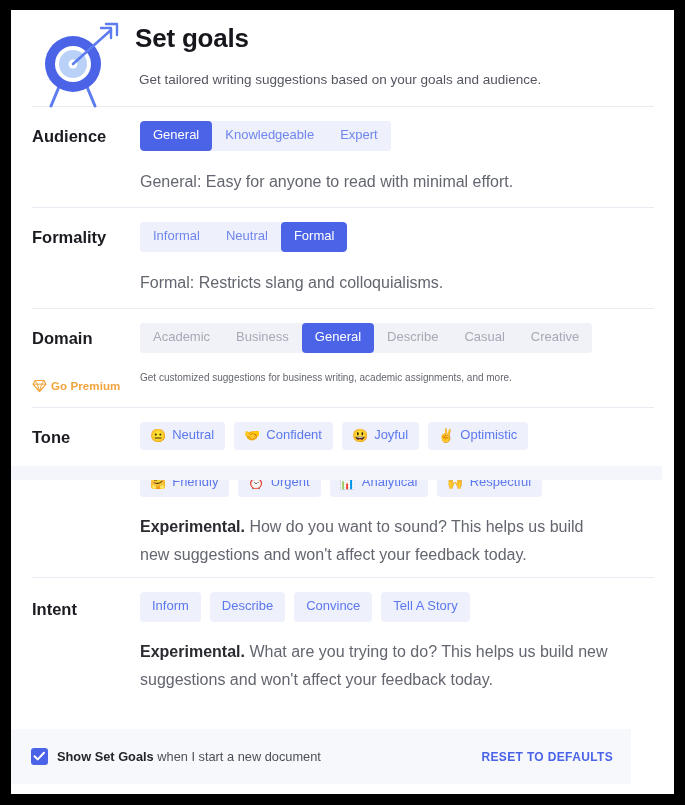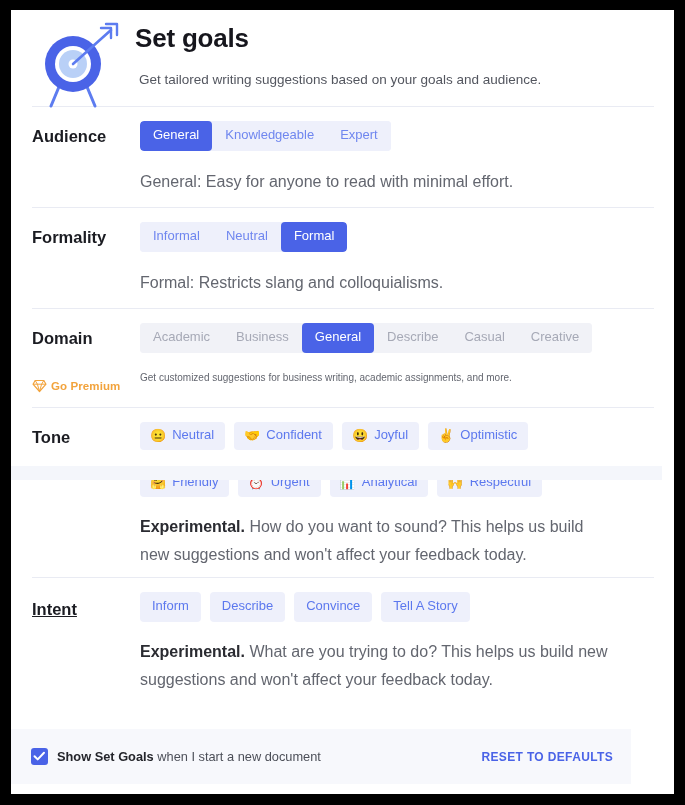--- a/index.html
+++ b/index.html
@@ -379,21 +379,21 @@
       </div>
       <div class="help-text" style="margin-top:16px;max-width:452px;">
         <b>Experimental.</b><span> How do you want to sound? This helps us build new suggestions and won't affect your feedback today.</span>
       </div>
     </div>
   </div>
 
   <div class="divider" style="margin-top:9px;"></div>
 
   <div class="section" style="height:110px;">
-    <div class="section-label" style="padding-top:8px;text-decoration:underline;">Intent</div>
+    <div class="section-label" style="padding-top:8px;">Intent</div>
     <div class="section-body">
       <div class="chip-row">
         <div class="chip plain">Inform</div>
         <div class="chip plain">Describe</div>
         <div class="chip plain">Convince</div>
         <div class="chip plain">Tell A Story</div>
       </div>
       <div class="help-text" style="margin-top:16px;max-width:470px;">
         <b>Experimental.</b><span> What are you trying to do? This helps us build new suggestions and won't affect your feedback today.</span>
       </div>

